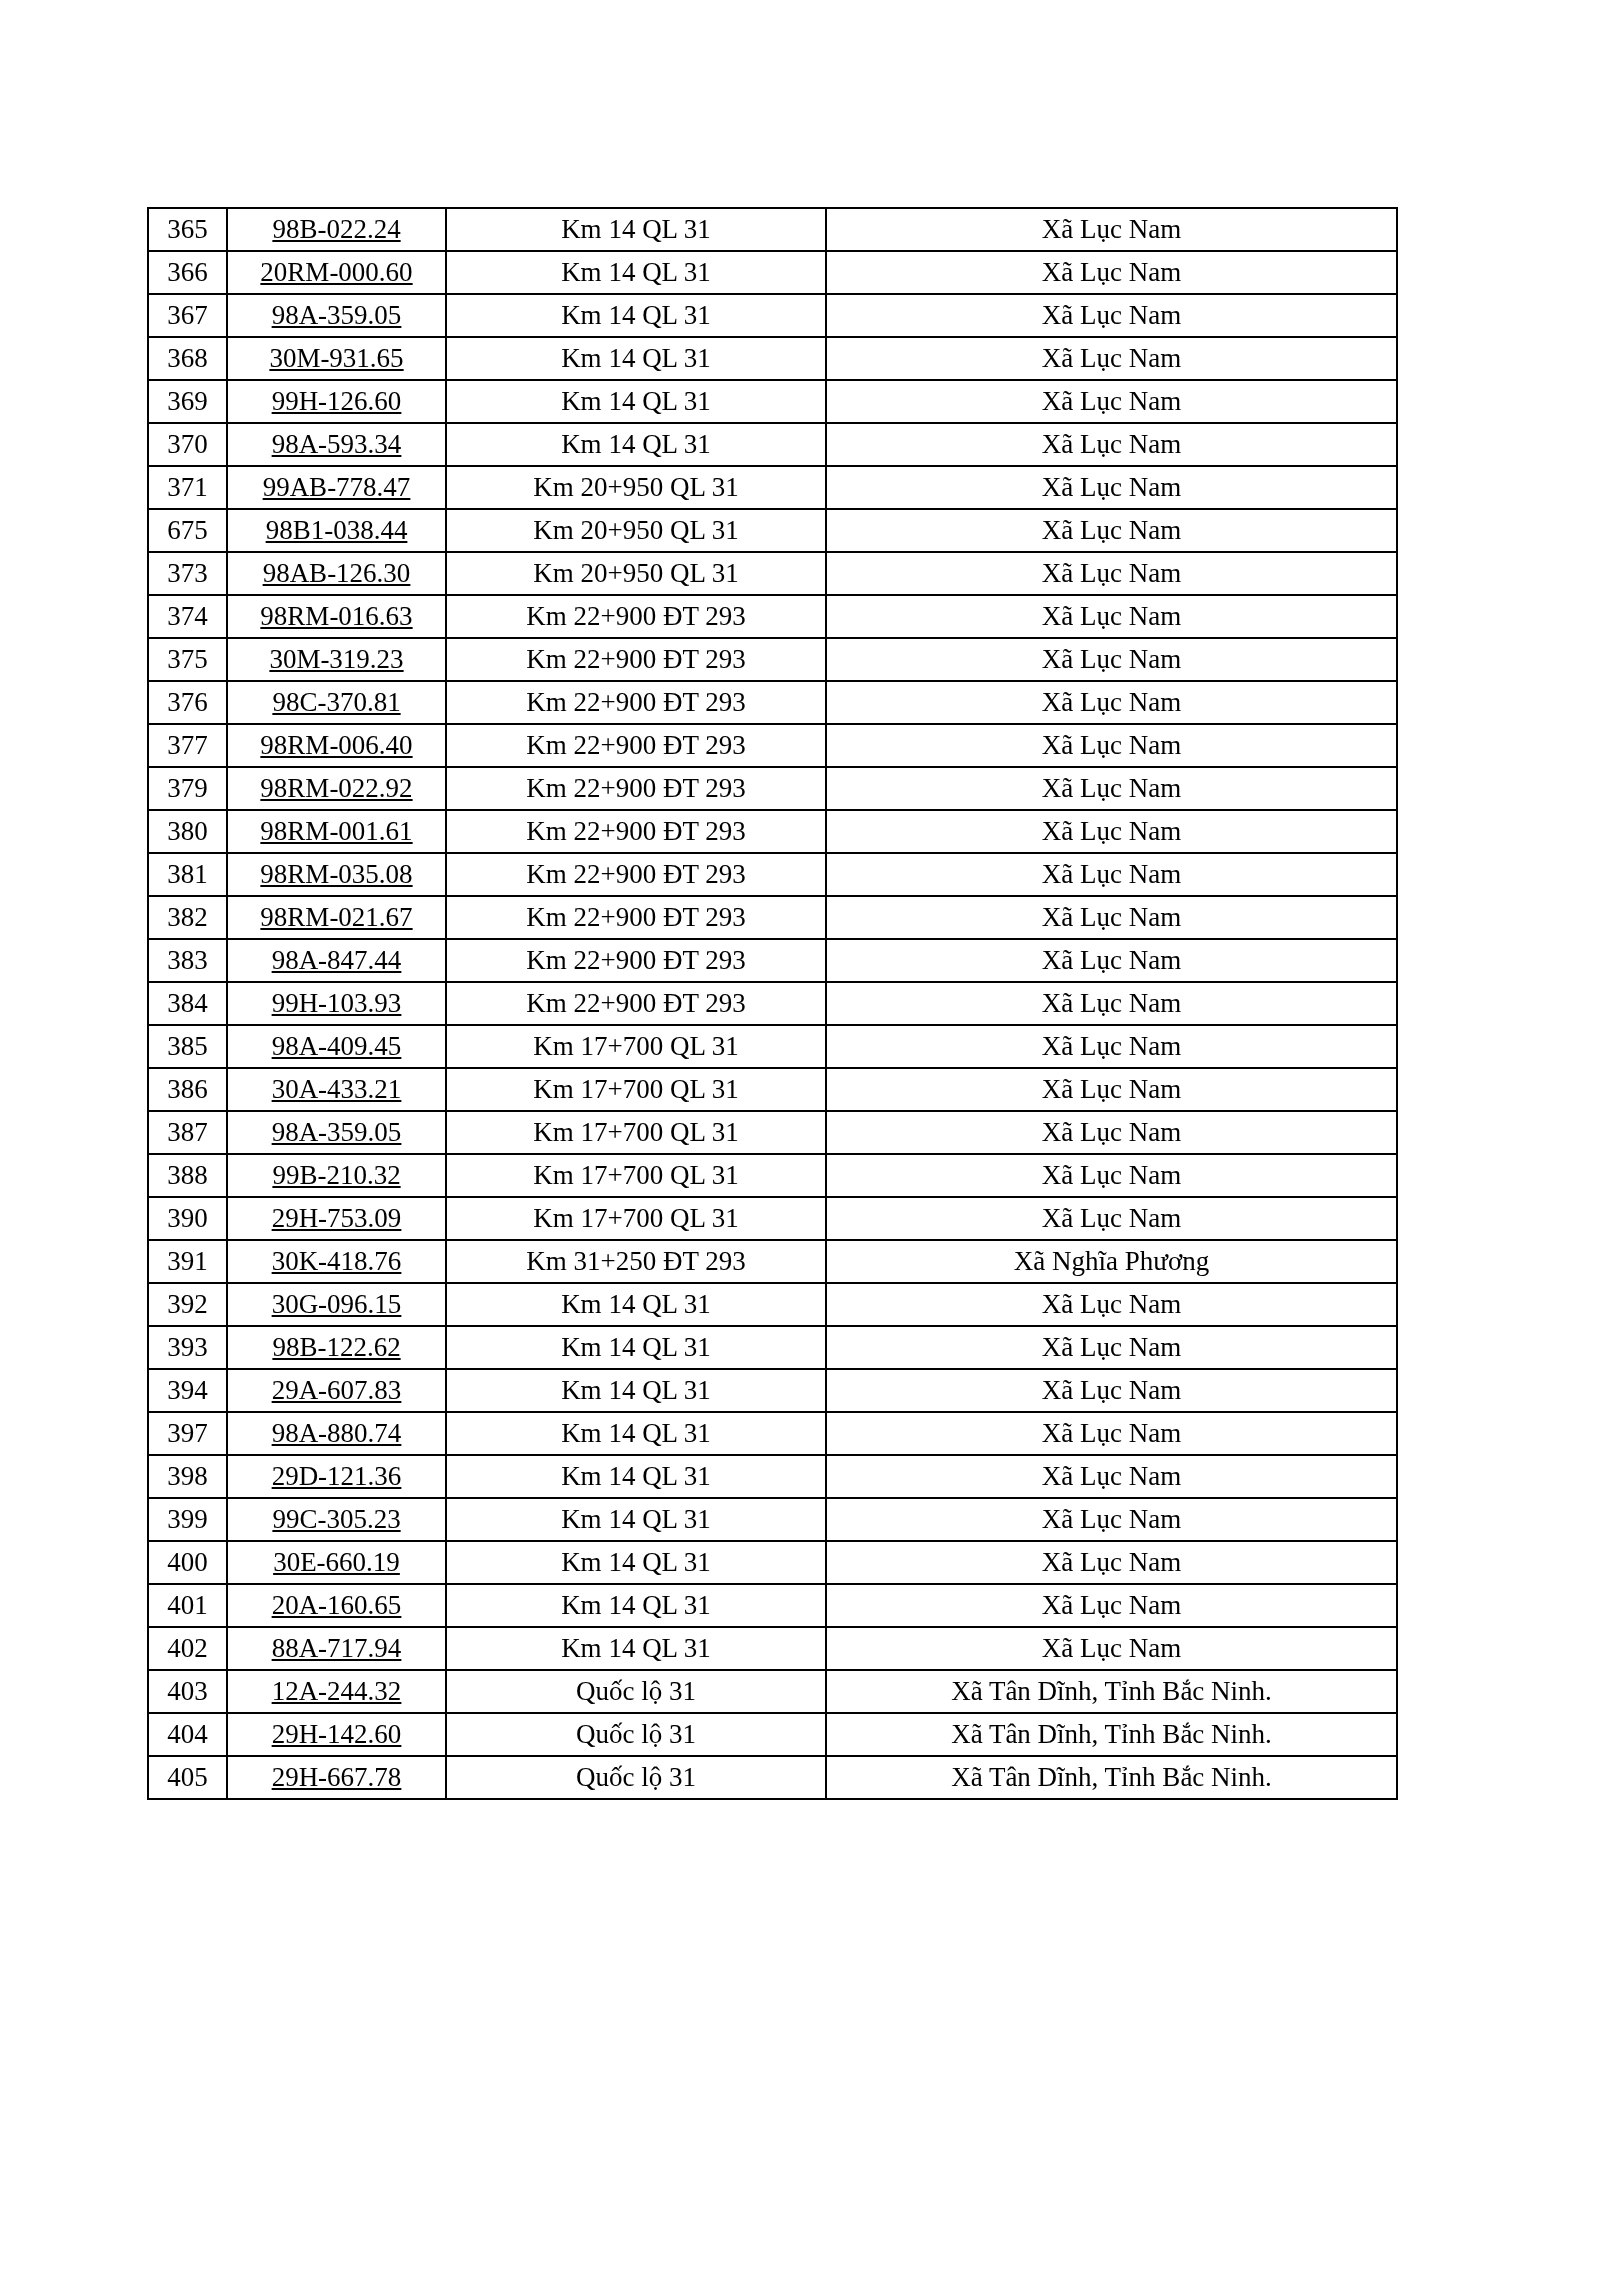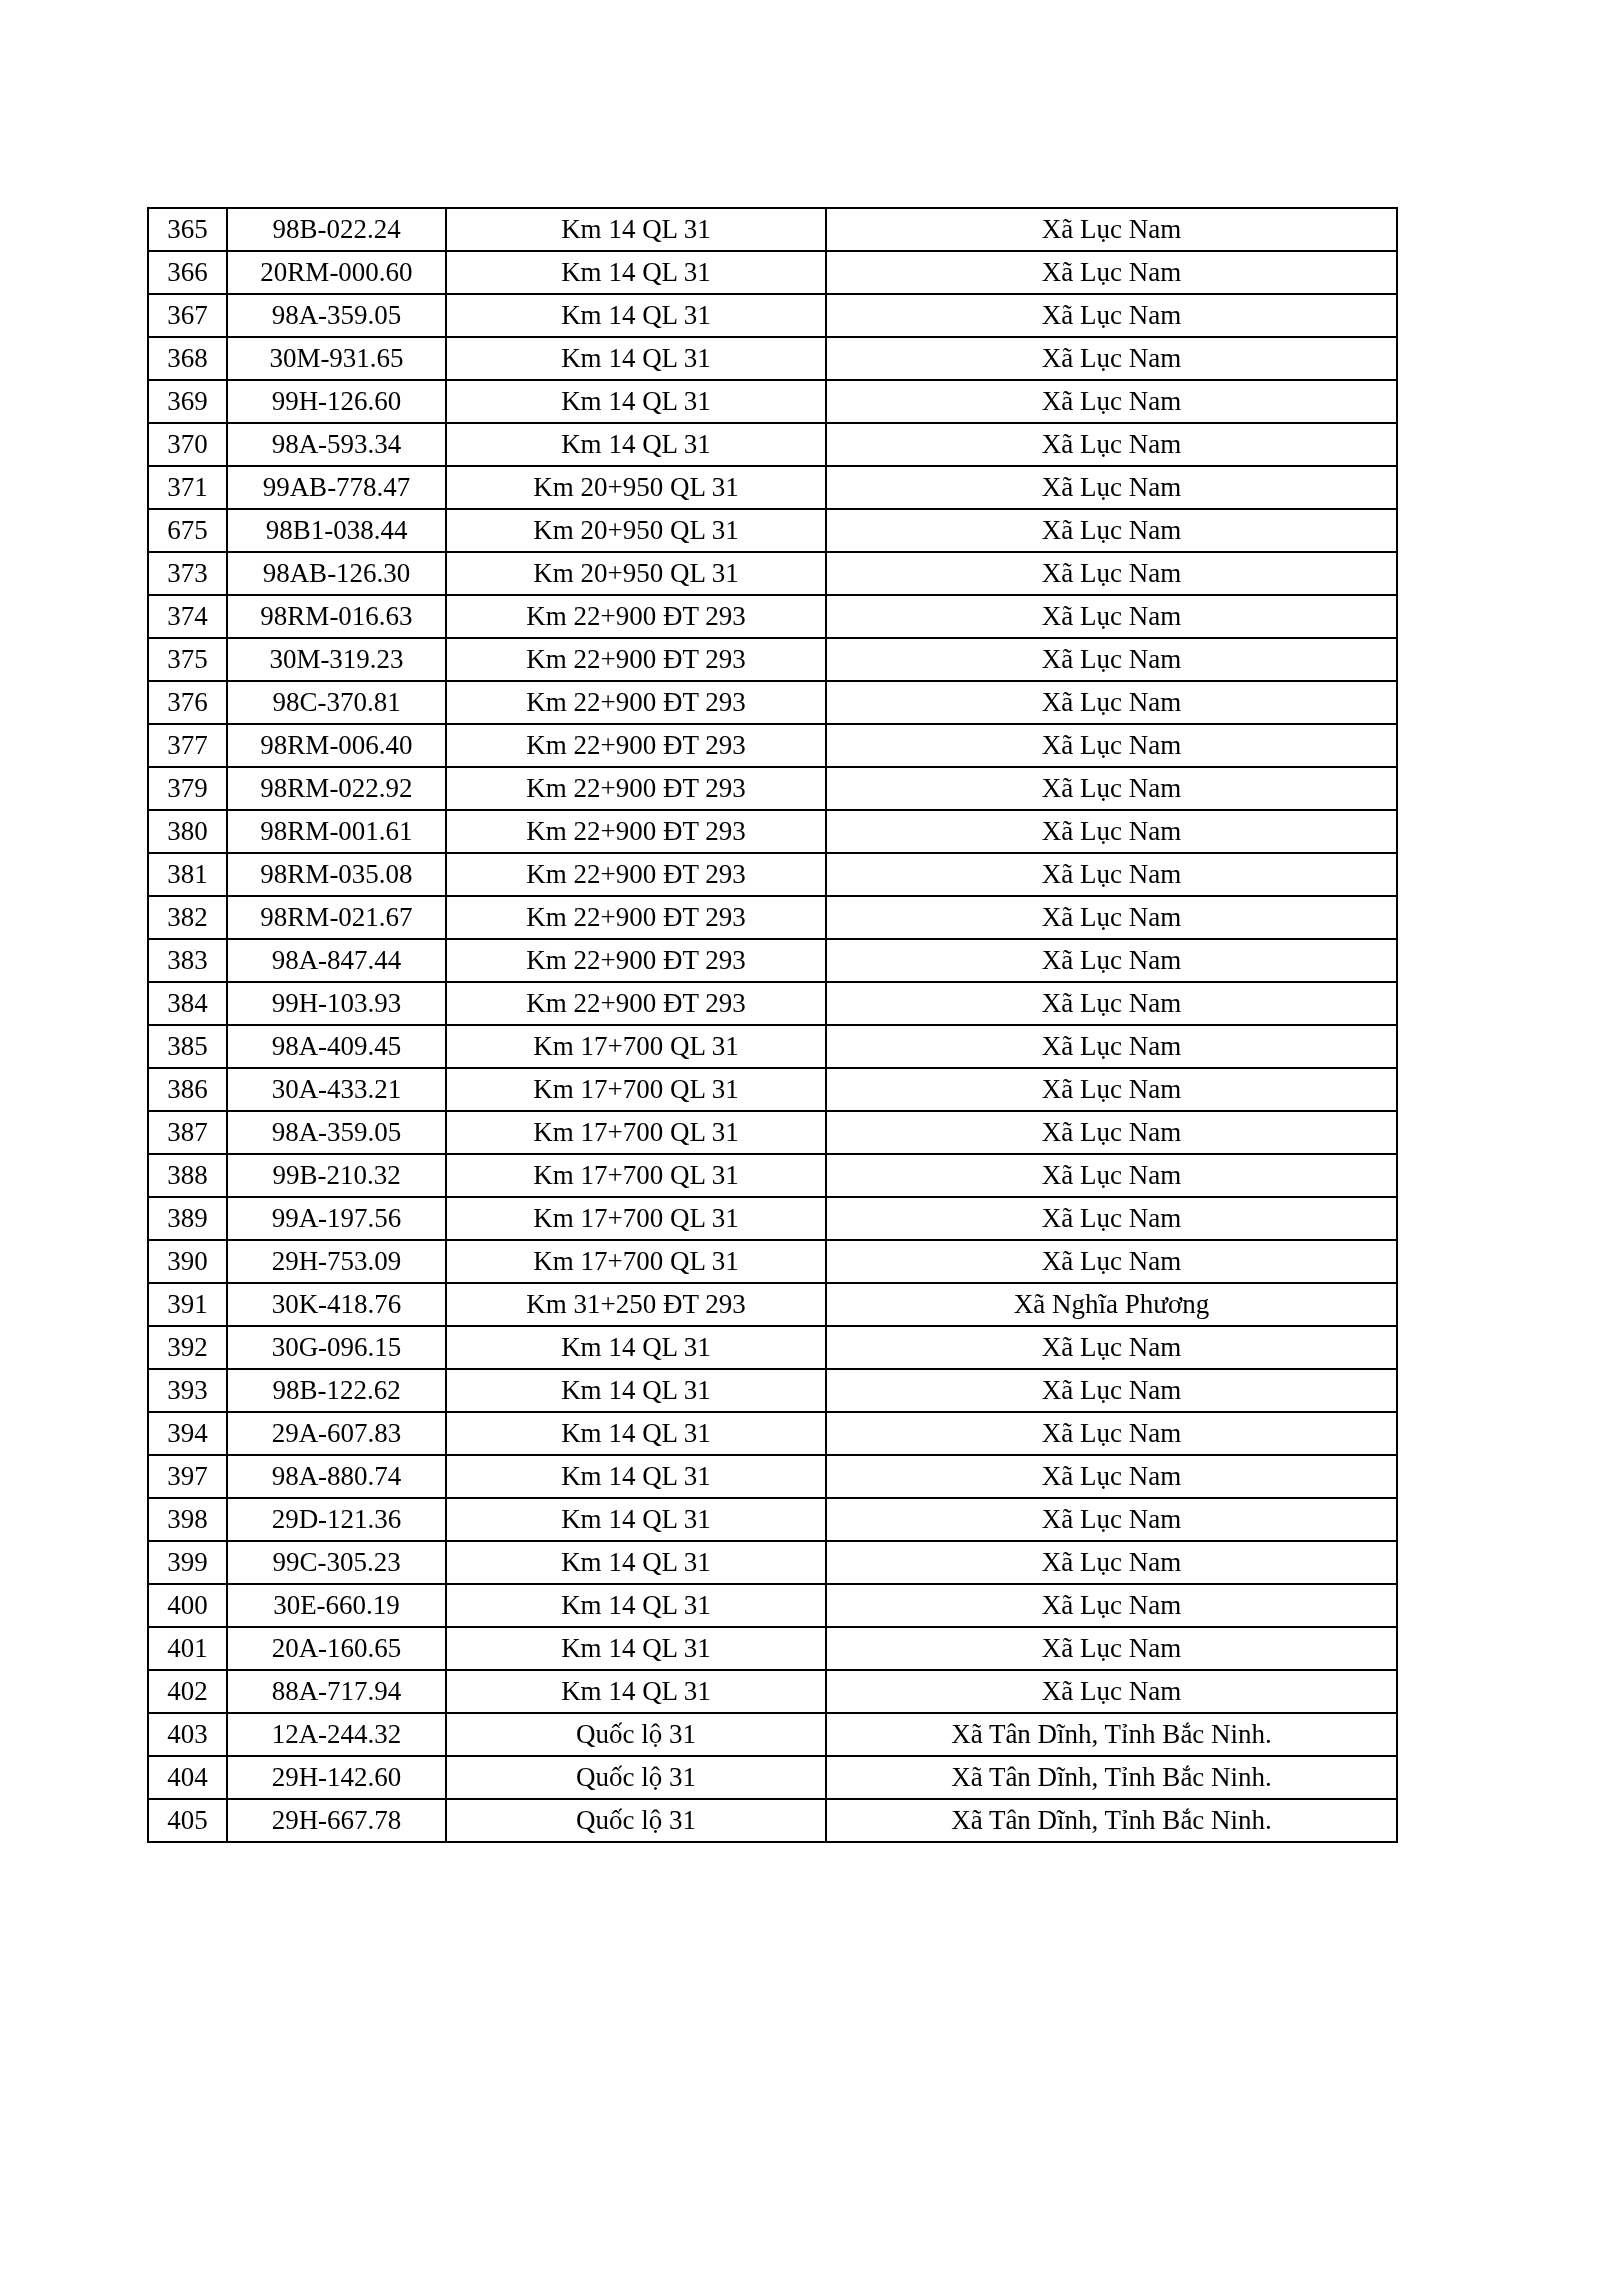--- a/index.html
+++ b/index.html
@@ -46,21 +46,21 @@
     height: 41px;
     padding: 0 3.9px;
     text-align: center;
     vertical-align: middle;
     font-size: 27px;
     line-height: 1.05;
     white-space: nowrap;
     overflow: hidden;
   }
   td.cell-stt   { font-size: 27px; }
-  td.cell-plate { font-size: 27px; }
+  td.cell-plate { font-size: 27px; text-decoration: underline; }
   td.cell-loc   { font-size: 27px; }
   td.cell-ward  { font-size: 27px; }
 </style>
 </head>
 <body>
 
 <div class="page">
   <div class="table-wrap">
     <table class="vehicle-table">
       <colgroup>
@@ -202,26 +202,20 @@
             <td class="cell-loc">Km 17+700 QL 31</td>
             <td class="cell-ward">Xã Lục Nam</td>
           </tr>
           <tr>
             <td class="cell-stt">388</td>
             <td class="cell-plate">99B-210.32</td>
             <td class="cell-loc">Km 17+700 QL 31</td>
             <td class="cell-ward">Xã Lục Nam</td>
           </tr>
           <tr>
-            <td class="cell-stt">389</td>
-            <td class="cell-plate">99A-197.56</td>
-            <td class="cell-loc">Km 17+700 QL 31</td>
-            <td class="cell-ward">Xã Lục Nam</td>
-          </tr>
-          <tr>
             <td class="cell-stt">390</td>
             <td class="cell-plate">29H-753.09</td>
             <td class="cell-loc">Km 17+700 QL 31</td>
             <td class="cell-ward">Xã Lục Nam</td>
           </tr>
           <tr>
             <td class="cell-stt">391</td>
             <td class="cell-plate">30K-418.76</td>
             <td class="cell-loc">Km 31+250 ĐT 293</td>
             <td class="cell-ward">Xã Nghĩa Phương</td>

